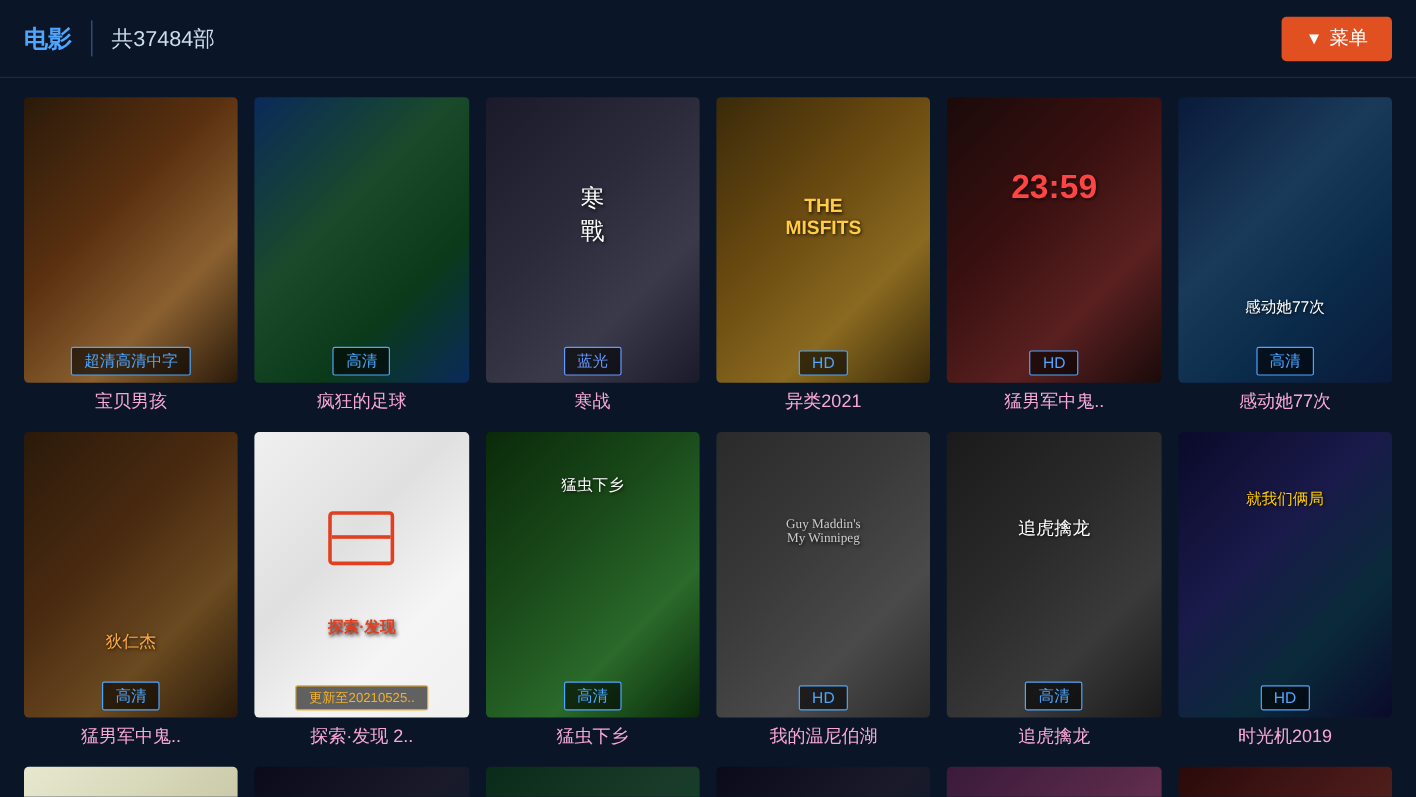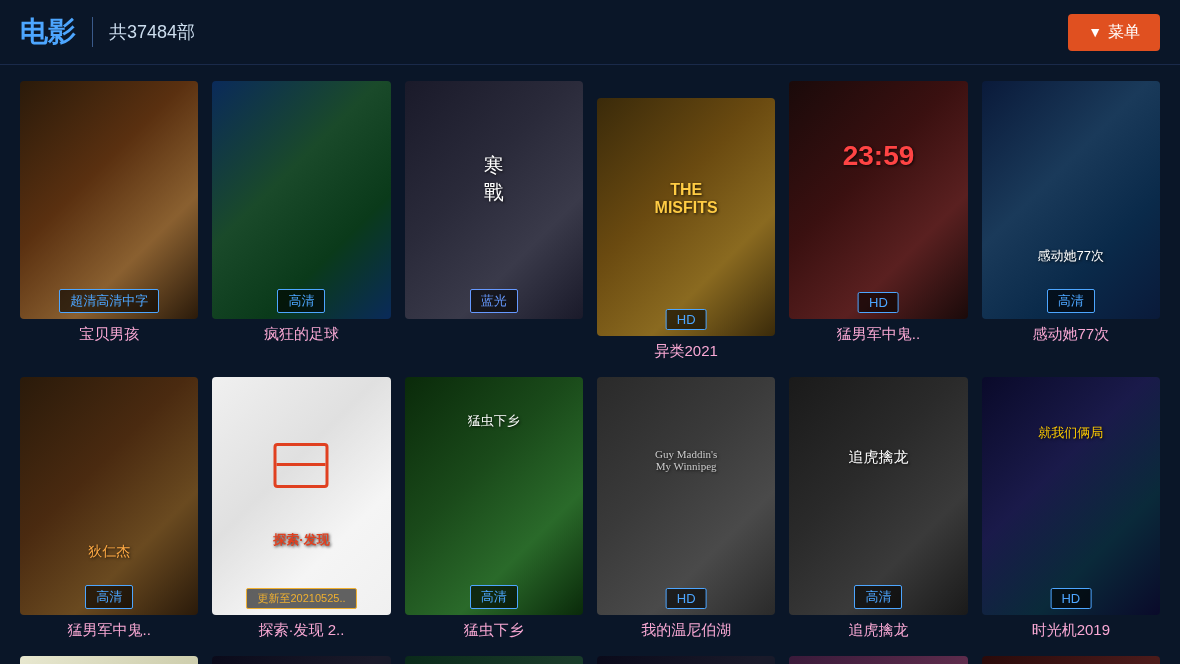--- a/index.html
+++ b/index.html
@@ -15,21 +15,21 @@
     
     .header {
       display: flex;
       align-items: center;
       padding: 8px 20px;
       height: 65px;
       border-bottom: 1px solid #1a2a4a;
       background: #0a1628;
     }
     .header-title {
-      font-size: 28px;
+      font-size: 20px;
       font-weight: bold;
       color: #4da6ff;
       margin-right: 16px;
     }
     .header-divider {
       width: 1px;
       height: 30px;
       background: #3a5a8a;
       margin-right: 16px;
     }
@@ -144,23 +144,24 @@
         <div class="quality-badge hd">高清</div>
       </div>
       <div class="movie-title">疯狂的足球</div>
     </div>
     <div class="movie-item">
       <div class="movie-poster" style="background: linear-gradient(135deg, rgb(26, 26, 42) 0%, rgb(42, 42, 58) 40%, rgb(58, 58, 74) 70%, rgb(26, 26, 42) 100%);">
         <div style="position: absolute; width: 90%; left: 5%; top: 30%; text-align: center; color: rgb(255, 255, 255); font-size: 20px; font-weight: normal; font-style: normal; white-space: pre-line; text-shadow: rgba(0, 0, 0, 0.8) 1px 1px 3px; z-index: 1;">寒
 戰</div>
         <div class="quality-badge blue">蓝光</div>
       </div>
-    </div>
-    <div class="movie-item">
-      <div class="movie-poster" style="background: linear-gradient(135deg, rgb(58, 42, 10) 0%, rgb(106, 74, 16) 40%, rgb(138, 106, 32) 70%, rgb(58, 42, 10) 100%); margin-top: 17px;">
+      <div class="movie-title">寒战</div>
+    </div>
+    <div class="movie-item">
+      <div class="movie-poster" style="background: linear-gradient(135deg, rgb(58, 42, 10) 0%, rgb(106, 74, 16) 40%, rgb(138, 106, 32) 70%, rgb(58, 42, 10) 100%);">
         <div style="position: absolute; width: 90%; left: 5%; top: 35%; text-align: center; color: rgb(255, 204, 68); font-size: 16px; font-weight: bold; font-style: normal; white-space: pre-line; text-shadow: rgba(0, 0, 0, 0.8) 1px 1px 3px; z-index: 1;">THE
 MISFITS</div>
         <div class="quality-badge hd">HD</div>
       </div>
       <div class="movie-title">异类2021</div>
     </div>
     <div class="movie-item">
       <div class="movie-poster" style="background: linear-gradient(135deg, rgb(26, 10, 10) 0%, rgb(58, 16, 16) 40%, rgb(90, 32, 32) 70%, rgb(26, 10, 10) 100%);">
         <div style="position: absolute; width: 90%; left: 5%; top: 25%; text-align: center; color: rgb(255, 68, 68); font-size: 28px; font-weight: bold; font-style: normal; white-space: pre-line; text-shadow: rgba(0, 0, 0, 0.8) 1px 1px 3px; z-index: 1;">23:59</div>
         <div class="quality-badge hd">HD</div>

